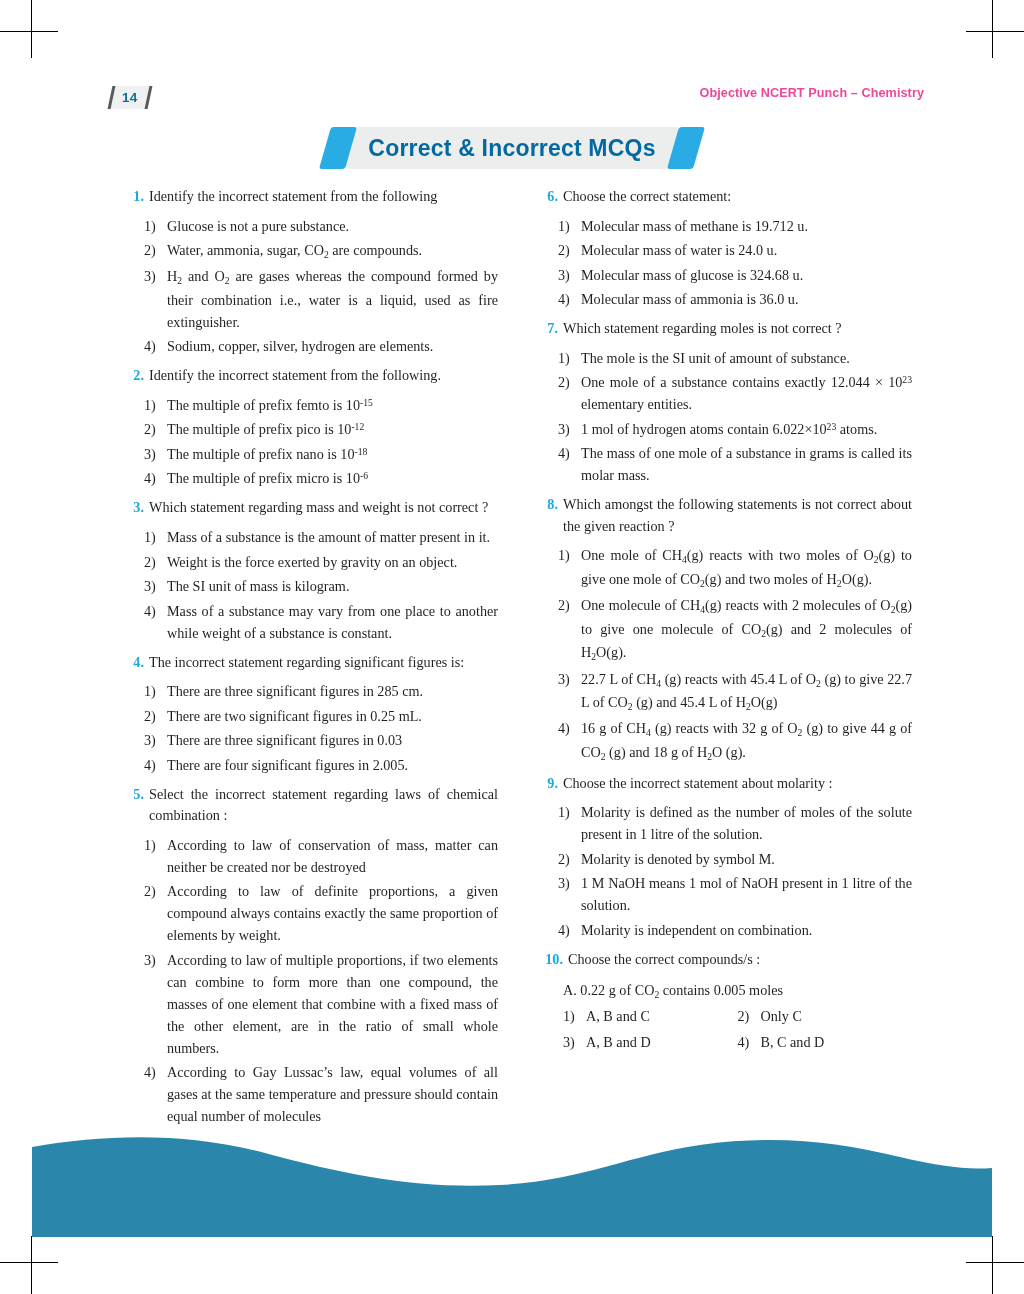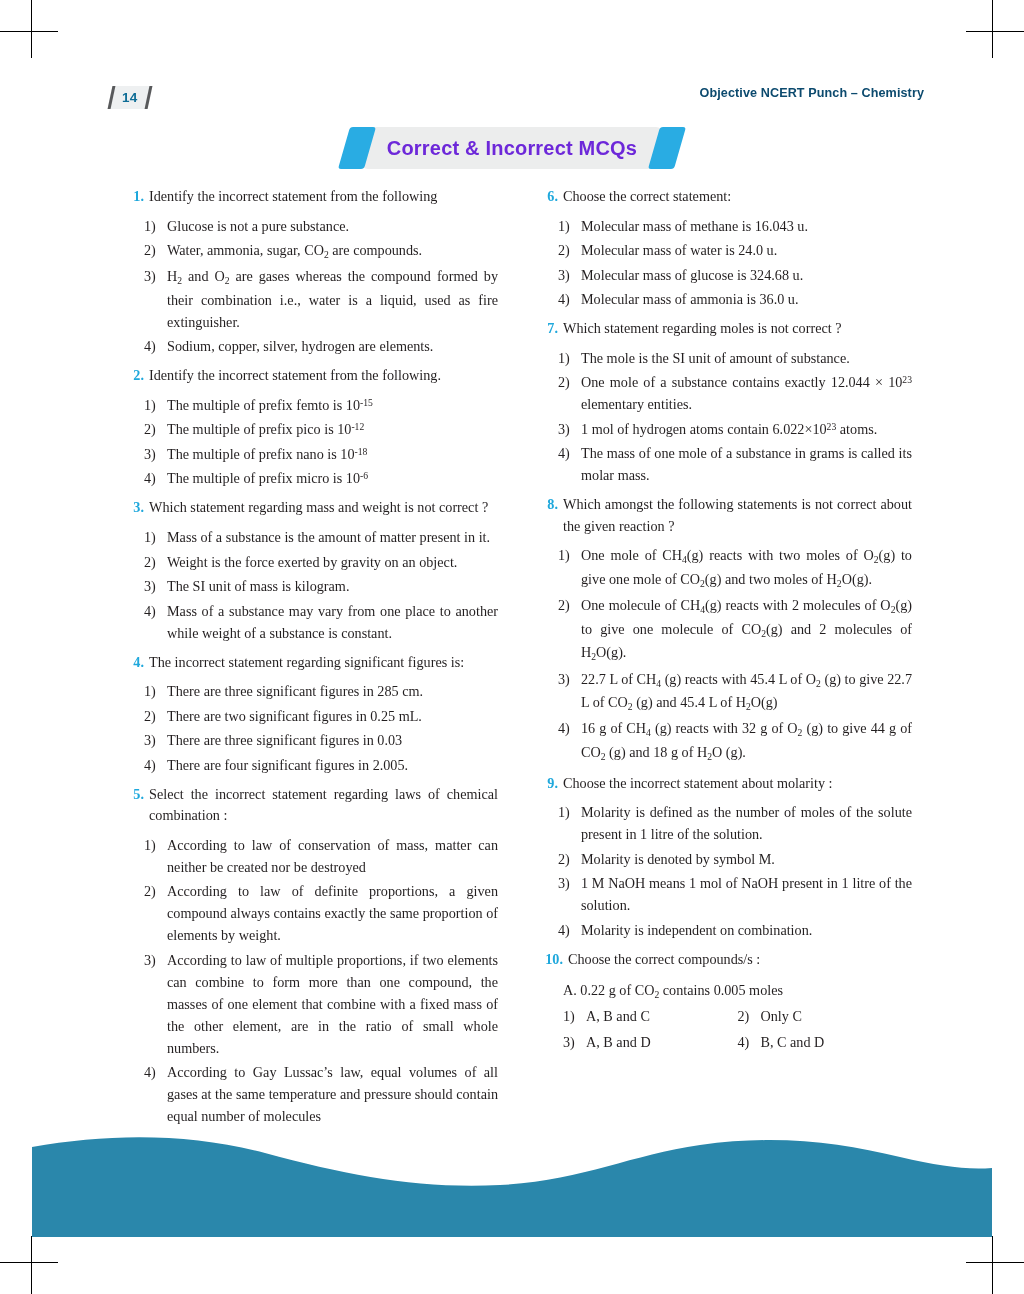--- a/index.html
+++ b/index.html
@@ -67,21 +67,21 @@
     color: #0f6d96;
     letter-spacing: .3px;
   }
   .runhead-title {
     position: absolute;
     right: 0;
     top: 0;
     font-family: "Liberation Sans", sans-serif;
     font-weight: bold;
     font-size: 12.6px;
-    color: #0c4a6e;
+    color: #ec4899;
     letter-spacing: .1px;
     white-space: nowrap;
   }
 
   
   .banner-wrap {
     position: absolute;
     top: 127px;
     left: 0;
     width: 1024px;
@@ -110,22 +110,22 @@
     background: #eceded;
     border-radius: 7px;
     height: 42px;
     display: flex;
     align-items: center;
     padding: 0 26px;
   }
   .banner .plate-text {
     font-family: "Liberation Sans", sans-serif;
     font-weight: bold;
-    font-size: 20px;
-    color: #6d28d9;
+    font-size: 23px;
+    color: #0369a1;
     letter-spacing: .2px;
     white-space: nowrap;
   }
 
   
   .columns {
     position: absolute;
     top: 186px;
     left: 122px;
     width: 790px;
@@ -357,21 +357,21 @@
       </div>
     </div>
   <div class="col" id="col-right">
       <div class="q">
         <div class="q-num">6.</div>
         <div class="q-text">Choose the correct statement:</div>
       </div>
       <div class="opts">
         <div class="opt indent">
           <div class="opt-lbl">1)</div>
-          <div class="opt-body">Molecular mass of methane is 16.043 u.</div>
+          <div class="opt-body">Molecular mass of methane is 19.712 u.</div>
         </div>
         <div class="opt indent">
           <div class="opt-lbl">2)</div>
           <div class="opt-body">Molecular mass of water is 24.0 u.</div>
         </div>
         <div class="opt indent">
           <div class="opt-lbl">3)</div>
           <div class="opt-body">Molecular mass of glucose is 324.68 u.</div>
         </div>
         <div class="opt indent">

